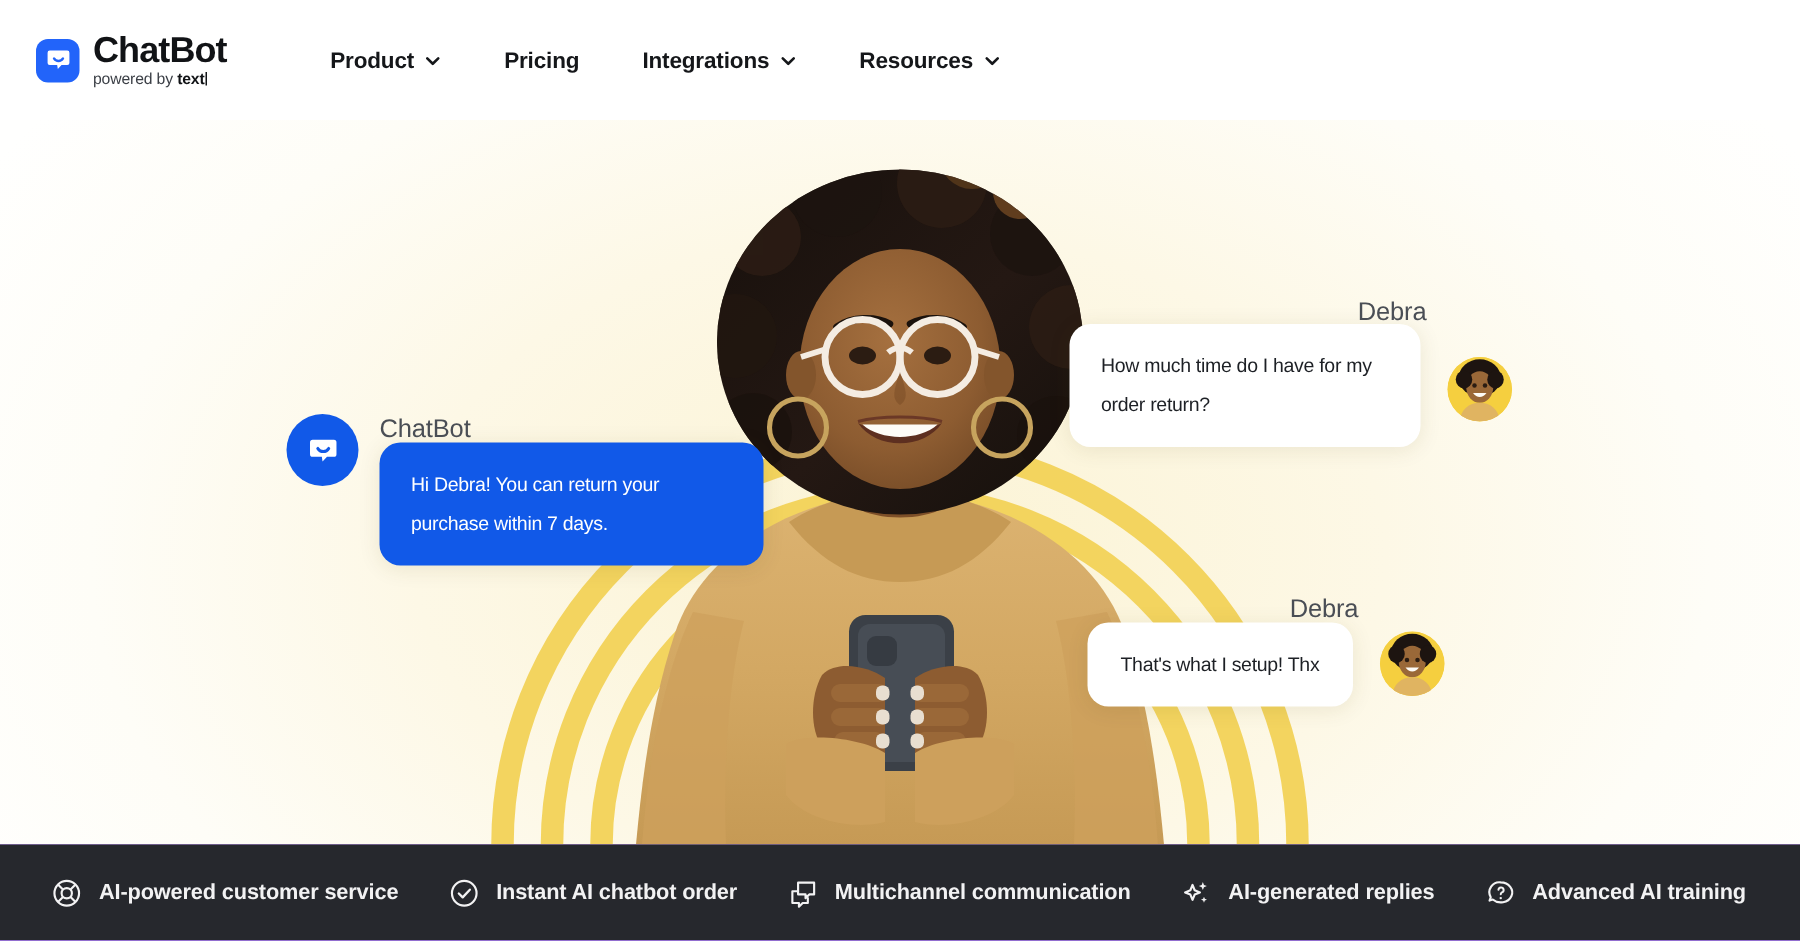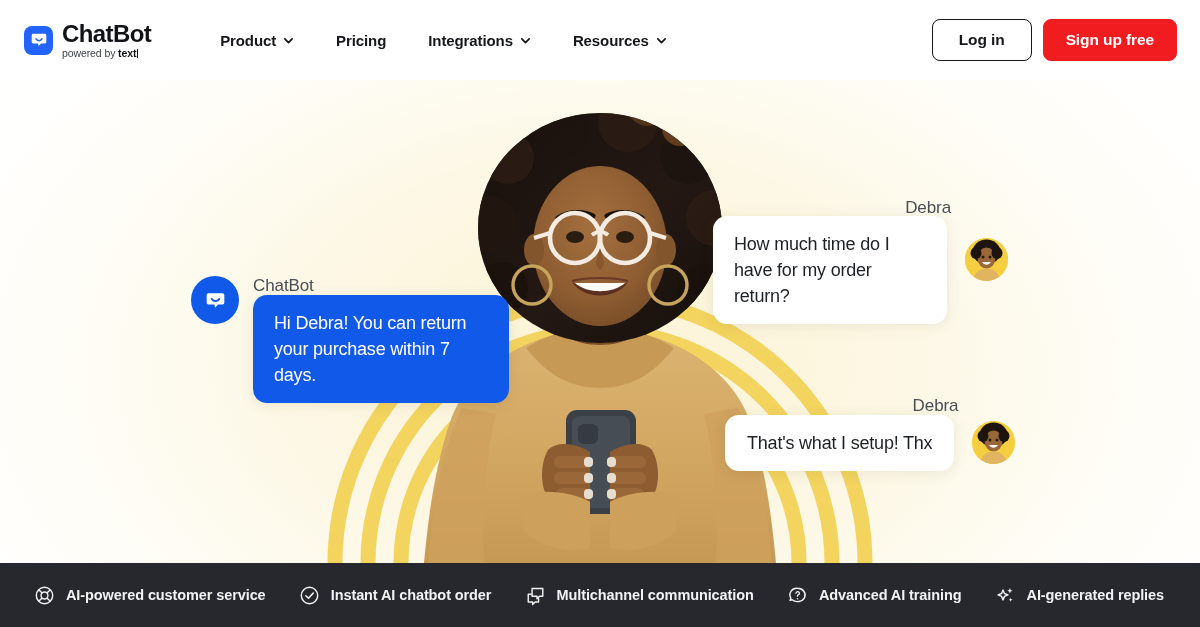--- a/index.html
+++ b/index.html
@@ -195,21 +195,21 @@
     font-size: 17px;
     color: #4a4e55;
     letter-spacing: -0.1px;
     position: absolute;
     white-space: nowrap;
   }
 
   .bubble {
     border-radius: 14px;
     padding: 15px 21px;
-    font-size: 18px;
+    font-size: 13px;
     line-height: 26px;
     letter-spacing: -0.2px;
     box-shadow: 0 2px 14px rgba(80, 70, 20, 0.10);
     max-width: 310px;
   }
 
   .bubble-user {
     background: #ffffff;
     color: #1d2025;
   }
@@ -335,24 +335,20 @@
           </svg>
       </div>
       <div class="nav-item">
         <span>Resources</span>
         <svg class="chev" viewBox="0 0 12 12">
             <path d="M2 4.3L6 8.2l4-3.9" stroke="#15171a" stroke-width="1.9" fill="none" stroke-linecap="round" stroke-linejoin="round"></path>
           </svg>
       </div>
     </nav>
 
-    <div class="header-actions">
-      <button class="btn-login">Log in</button>
-      <button class="btn-signup">Sign up free</button>
-    </div>
   </div>
 
   <div class="hero">
 
     <svg class="arcs" viewBox="0 0 1200 483" preserveAspectRatio="none">
       <defs>
         <clipPath id="heroClip">
             <rect x="0" y="0" width="1200" height="483"></rect>
           </clipPath>
       </defs>
@@ -546,32 +542,32 @@
       <div class="feature">
         <svg class="feature-icon" viewBox="0 0 22 22">
           <path d="M7.4 3.6h11.2v8.2h-3.4l-2.6 2.6v-2.6H7.4z" fill="none" stroke="#f2f2f3" stroke-width="1.5" stroke-linejoin="round"></path>
           <path d="M14.2 14.4v3.4h-3.6L8 20.4v-2.6H3.4V9.6h3.2" fill="none" stroke="#f2f2f3" stroke-width="1.5" stroke-linejoin="round" stroke-linecap="round"></path>
         </svg>
         <span class="feature-label">Multichannel communication</span>
       </div>
 
       <div class="feature">
         <svg class="feature-icon" viewBox="0 0 22 22">
+          <path d="M8.4 5.2l1.5 3.7 3.7 1.5-3.7 1.5-1.5 3.7-1.5-3.7L3.2 10.4l3.7-1.5z" fill="none" stroke="#f2f2f3" stroke-width="1.5" stroke-linejoin="round"></path>
+          <path d="M15.6 3.2l.8 2 2 .8-2 .8-.8 2-.8-2-2-.8 2-.8z" fill="#f2f2f3"></path>
+          <path d="M16.4 13.4l.6 1.5 1.5.6-1.5.6-.6 1.5-.6-1.5-1.5-.6 1.5-.6z" fill="#f2f2f3"></path>
+        </svg>
+        <span class="feature-label">AI-generated replies</span>
+      </div>
+
+      <div class="feature">
+        <svg class="feature-icon" viewBox="0 0 22 22">
           <path d="M11 3.4a8 7 0 1 1-5.6 12l-2.2.7.8-2.3A7 7 0 0 1 11 3.4z" fill="none" stroke="#f2f2f3" stroke-width="1.5" stroke-linejoin="round"></path>
           <path d="M9.4 8.6a1.8 1.8 0 1 1 2.4 1.8c-.5.3-.8.7-.8 1.3" fill="none" stroke="#f2f2f3" stroke-width="1.4" stroke-linecap="round"></path>
           <circle cx="11" cy="14.4" r="0.85" fill="#f2f2f3"></circle>
         </svg>
         <span class="feature-label">Advanced AI training</span>
       </div>
 
-      <div class="feature">
-        <svg class="feature-icon" viewBox="0 0 22 22">
-          <path d="M8.4 5.2l1.5 3.7 3.7 1.5-3.7 1.5-1.5 3.7-1.5-3.7L3.2 10.4l3.7-1.5z" fill="none" stroke="#f2f2f3" stroke-width="1.5" stroke-linejoin="round"></path>
-          <path d="M15.6 3.2l.8 2 2 .8-2 .8-.8 2-.8-2-2-.8 2-.8z" fill="#f2f2f3"></path>
-          <path d="M16.4 13.4l.6 1.5 1.5.6-1.5.6-.6 1.5-.6-1.5-1.5-.6 1.5-.6z" fill="#f2f2f3"></path>
-        </svg>
-        <span class="feature-label">AI-generated replies</span>
-      </div>
-
     </div>
   </div>
 
 </div>
 
 </body></html>

